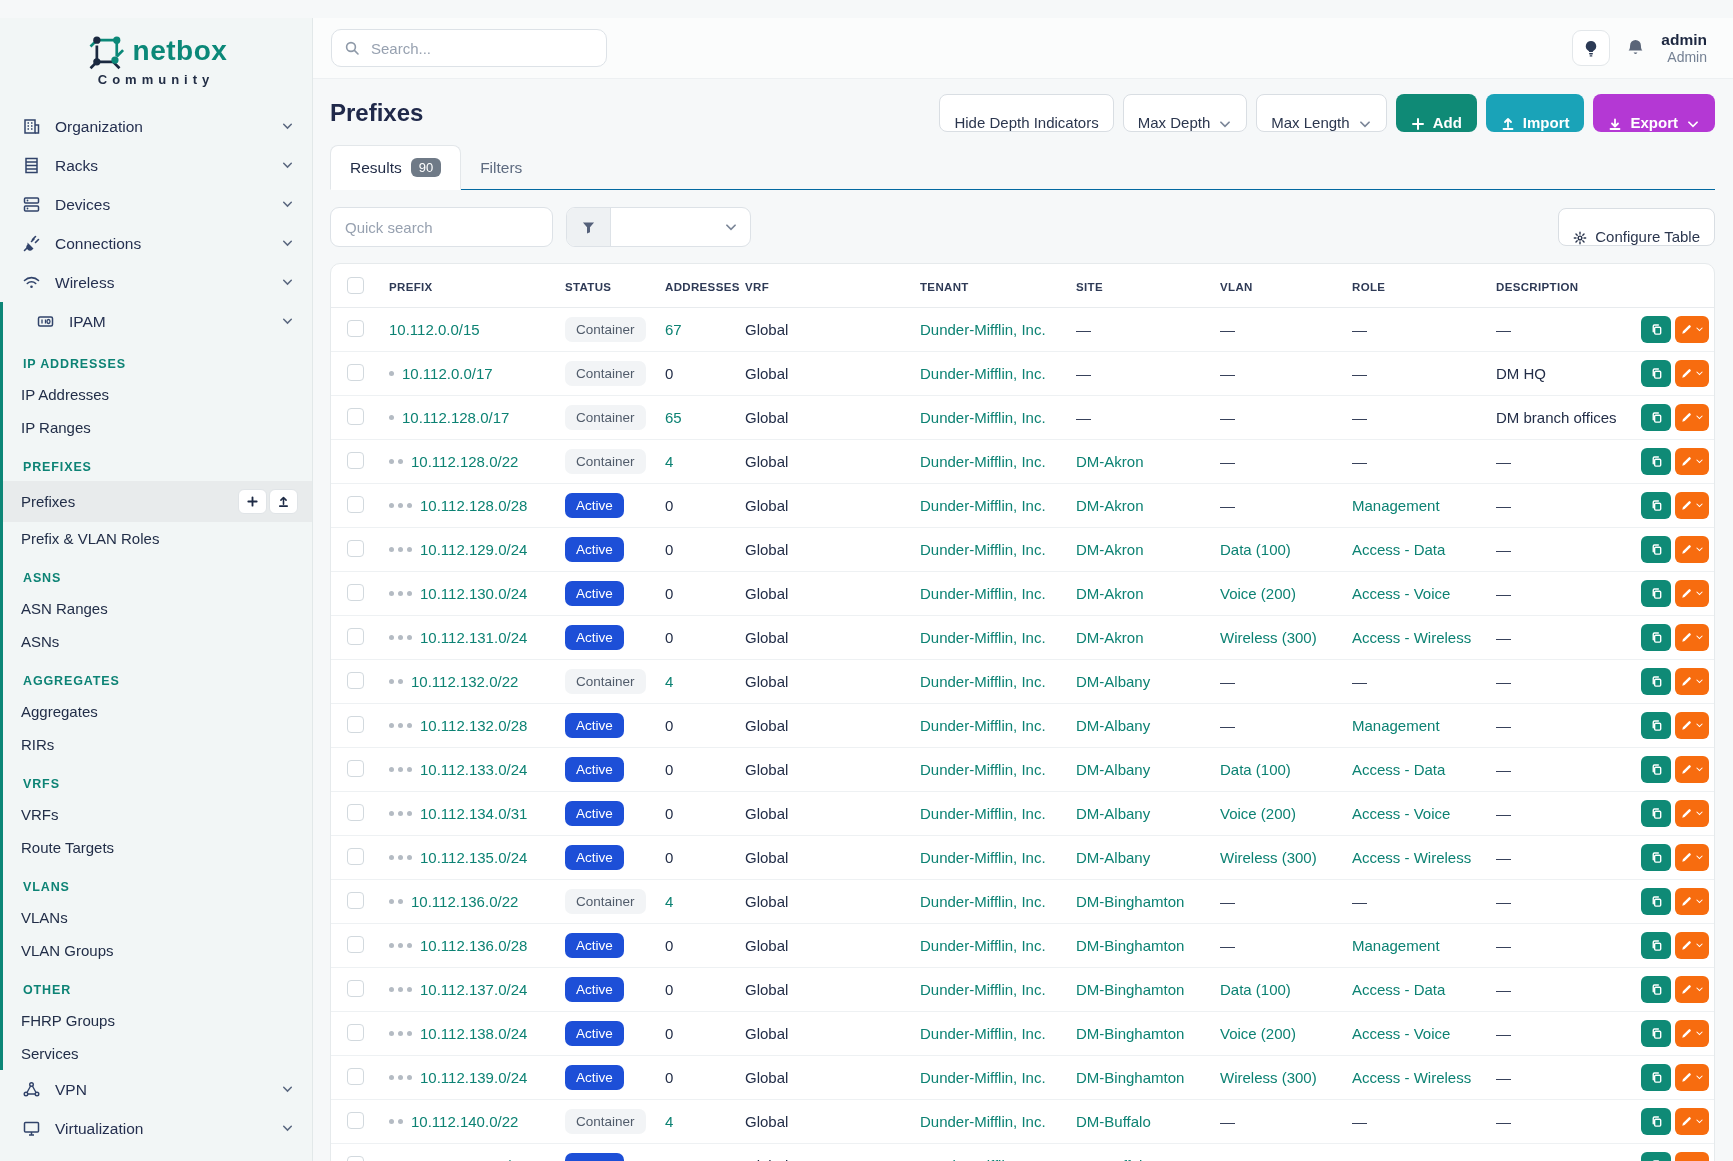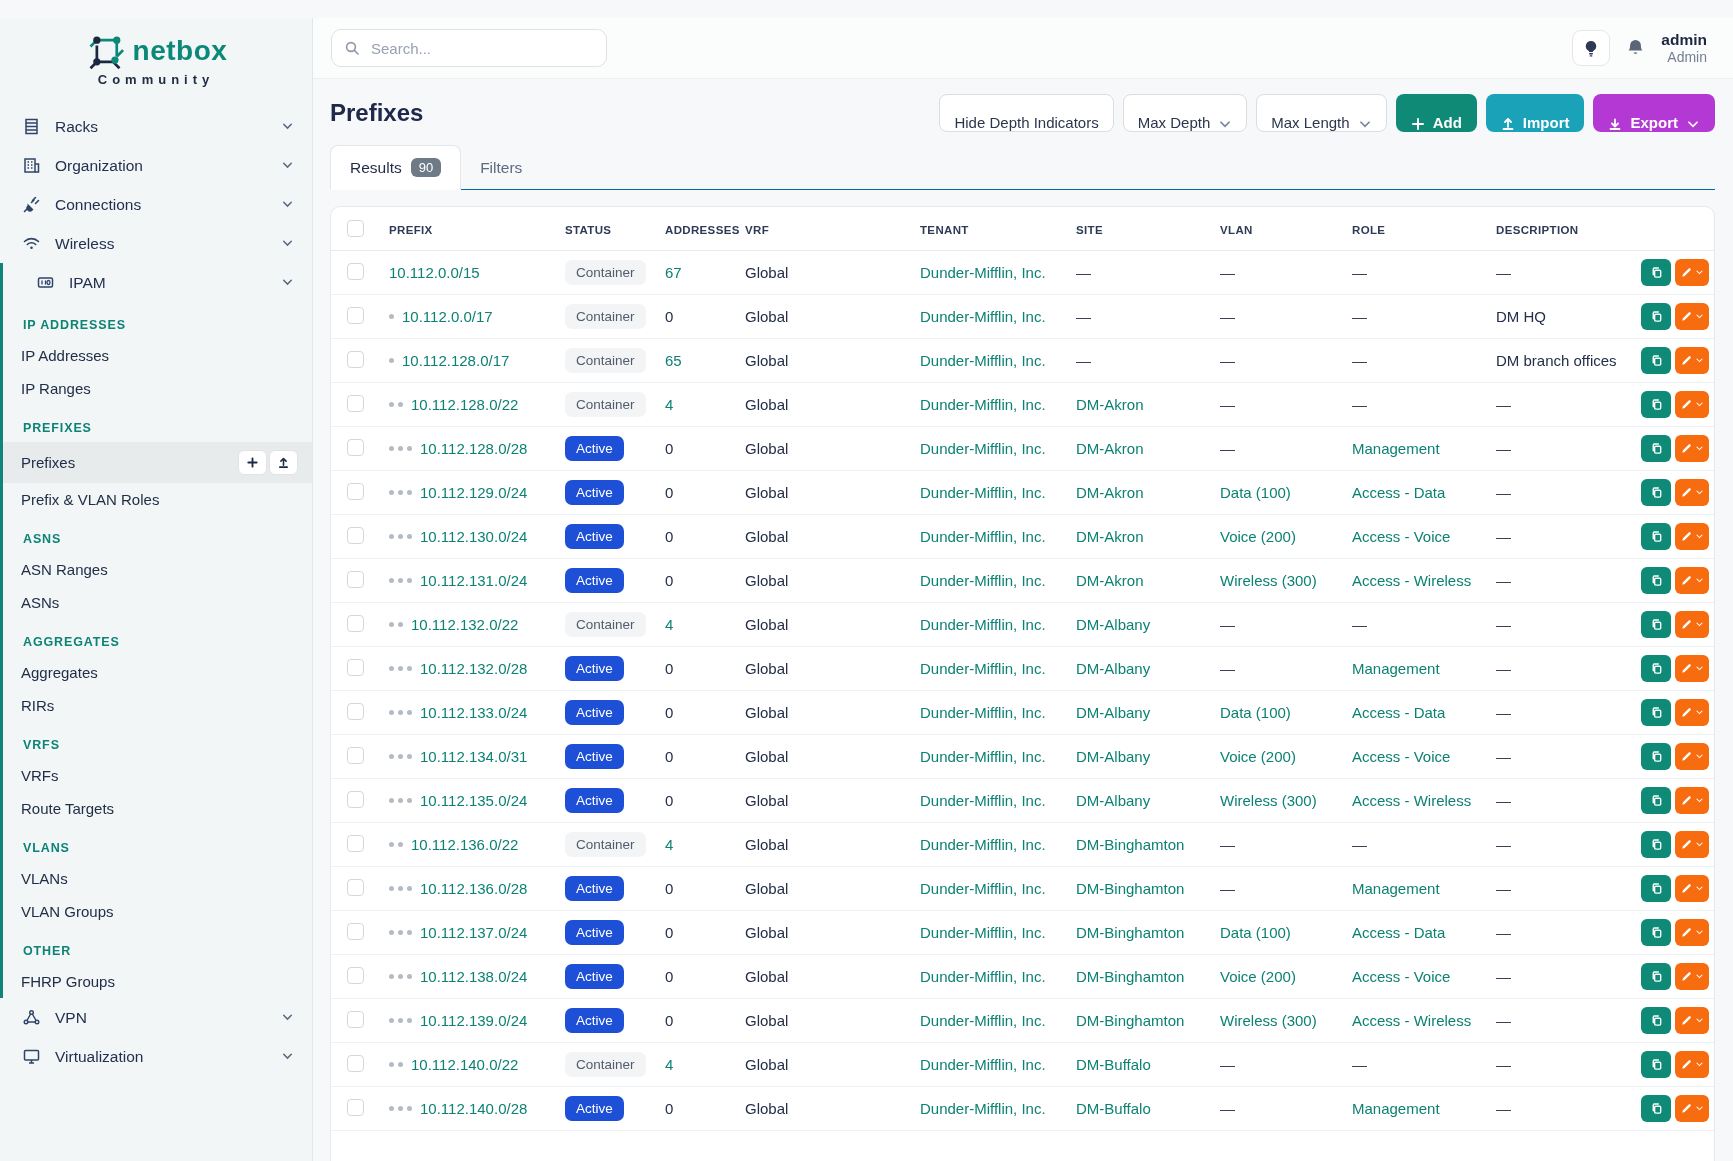--- a/index.html
+++ b/index.html
@@ -117,40 +117,56 @@
           </svg>
         </span>
         <span class="brand-name">netbox</span>
       </div>
       <div class="brand-sub">Community</div>
     </div>
     <nav class="nav">
         <div class="nav-item">
           <span class="nav-icon" style="display: inline-flex;">
             <svg viewBox="0 0 19 19" fill="none">
+              <rect x="3" y="3" width="10" height="13" stroke="currentColor" stroke-width="1.5"></rect>
+              <path d="M13 8 H16.5 V16 H13" stroke="currentColor" stroke-width="1.5"></path>
+              <path d="M5.5 6 H7 M9 6 H10.5 M5.5 9 H7 M9 9 H10.5 M5.5 12 H7 M9 12 H10.5" stroke="currentColor" stroke-width="1.4"></path>
+            </svg>
+          </span>
+          <span class="nav-label">Organization</span>
+          <span class="nav-chev" style="display: inline-flex;">
+            <svg viewBox="0 0 12 12" fill="none">
+              <path d="M2.5 4 L6 7.5 L9.5 4" stroke="currentColor" stroke-width="1.4" stroke-linecap="round"></path>
+            </svg>
+          </span>
+        </div>
+        <div class="nav-item">
+          <span class="nav-icon" style="display: inline-flex;">
+            <svg viewBox="0 0 19 19" fill="none">
               <rect x="4" y="2.5" width="11" height="14" stroke="currentColor" stroke-width="1.5"></rect>
               <path d="M4 6 H15 M4 9.5 H15 M4 13 H15" stroke="currentColor" stroke-width="1.3"></path>
             </svg>
           </span>
           <span class="nav-label">Racks</span>
           <span class="nav-chev" style="display: inline-flex;">
             <svg viewBox="0 0 12 12" fill="none">
               <path d="M2.5 4 L6 7.5 L9.5 4" stroke="currentColor" stroke-width="1.4" stroke-linecap="round"></path>
             </svg>
           </span>
         </div>
         <div class="nav-item">
           <span class="nav-icon" style="display: inline-flex;">
             <svg viewBox="0 0 19 19" fill="none">
-              <rect x="3" y="3" width="10" height="13" stroke="currentColor" stroke-width="1.5"></rect>
-              <path d="M13 8 H16.5 V16 H13" stroke="currentColor" stroke-width="1.5"></path>
-              <path d="M5.5 6 H7 M9 6 H10.5 M5.5 9 H7 M9 9 H10.5 M5.5 12 H7 M9 12 H10.5" stroke="currentColor" stroke-width="1.4"></path>
-            </svg>
-          </span>
-          <span class="nav-label">Organization</span>
+              <rect x="2.5" y="3" width="14" height="5" rx="1" stroke="currentColor" stroke-width="1.5"></rect>
+              <rect x="2.5" y="11" width="14" height="5" rx="1" stroke="currentColor" stroke-width="1.5"></rect>
+              <circle cx="5.5" cy="5.5" r=".9" fill="currentColor"></circle>
+              <circle cx="5.5" cy="13.5" r=".9" fill="currentColor"></circle>
+            </svg>
+          </span>
+          <span class="nav-label">Devices</span>
           <span class="nav-chev" style="display: inline-flex;">
             <svg viewBox="0 0 12 12" fill="none">
               <path d="M2.5 4 L6 7.5 L9.5 4" stroke="currentColor" stroke-width="1.4" stroke-linecap="round"></path>
             </svg>
           </span>
         </div>
         <div class="nav-item">
           <span class="nav-icon" style="display: inline-flex;">
             <svg viewBox="0 0 19 19" fill="none">
               <path d="M2.5 16.5 L6 13" stroke="currentColor" stroke-width="1.6" stroke-linecap="round"></path>
@@ -250,20 +266,23 @@
           <div class="sec-header">VLANS</div>
           <div class="sub-link">
             <span>VLANs</span>
           </div>
           <div class="sub-link">
             <span>VLAN Groups</span>
           </div>
           <div class="sec-header">OTHER</div>
           <div class="sub-link">
             <span>FHRP Groups</span>
+          </div>
+          <div class="sub-link">
+            <span>Services</span>
           </div>
         </div>
         <div class="nav-item">
           <span class="nav-icon" style="display: inline-flex;">
             <svg viewBox="0 0 19 19" fill="none">
               <circle cx="9.5" cy="4.5" r="1.8" stroke="currentColor" stroke-width="1.4"></circle>
               <circle cx="4" cy="14" r="1.8" stroke="currentColor" stroke-width="1.4"></circle>
               <circle cx="15" cy="14" r="1.8" stroke="currentColor" stroke-width="1.4"></circle>
               <path d="M8.6 6 L5 12.5 M10.4 6 L14 12.5 M6 14 H13" stroke="currentColor" stroke-width="1.4"></path>
             </svg>
@@ -386,20 +405,46 @@
       <div class="tabs">
         <div class="tab active">
           <span>Results</span>
           <span class="tab-badge">90</span>
         </div>
         <div class="tab">
           <span>Filters</span>
         </div>
       </div>
 
+      <div class="filter-row">
+        <input class="quick-search" placeholder="Quick search" style="">
+        <div class="filter-group">
+          <div class="filter-icon-cell">
+            <svg width="13" height="13" viewBox="0 0 14 14">
+                <path d="M1 1.5 H13 L8.6 6.8 V12 L5.4 13.4 V6.8 Z" fill="#55617a"></path>
+              </svg>
+          </div>
+          <div class="filter-select">
+            <span style="display:inline-flex;">
+                <svg width="14" height="14" viewBox="0 0 12 12" fill="none">
+                  <path d="M2.5 4.5 L6 8 L9.5 4.5" stroke="#7b8698" stroke-width="1.5" stroke-linecap="round"></path>
+                </svg>
+              </span>
+          </div>
+        </div>
+        <button class="btn btn-outline cfg-btn">
+          <span style="display:inline-flex;">
+            <svg viewBox="0 0 16 16" fill="none">
+                <circle cx="8" cy="8" r="2.1" stroke="#2b364e" stroke-width="1.6"></circle>
+                <path d="M8 1.5 V3.4 M8 12.6 V14.5 M1.5 8 H3.4 M12.6 8 H14.5 M3.4 3.4 L4.8 4.8 M11.2 11.2 L12.6 12.6 M12.6 3.4 L11.2 4.8 M4.8 11.2 L3.4 12.6" stroke="#2b364e" stroke-width="1.6" stroke-linecap="round"></path>
+              </svg>
+          </span>
+          <span>Configure Table</span>
+        </button>
+      </div>
 
       <div class="table-card">
         <table>
           <colgroup>
             <col class="col-cb">
               <col class="col-prefix">
               <col class="col-status">
               <col class="col-children">
             <col class="col-vrf">
               <col class="col-tenant">

